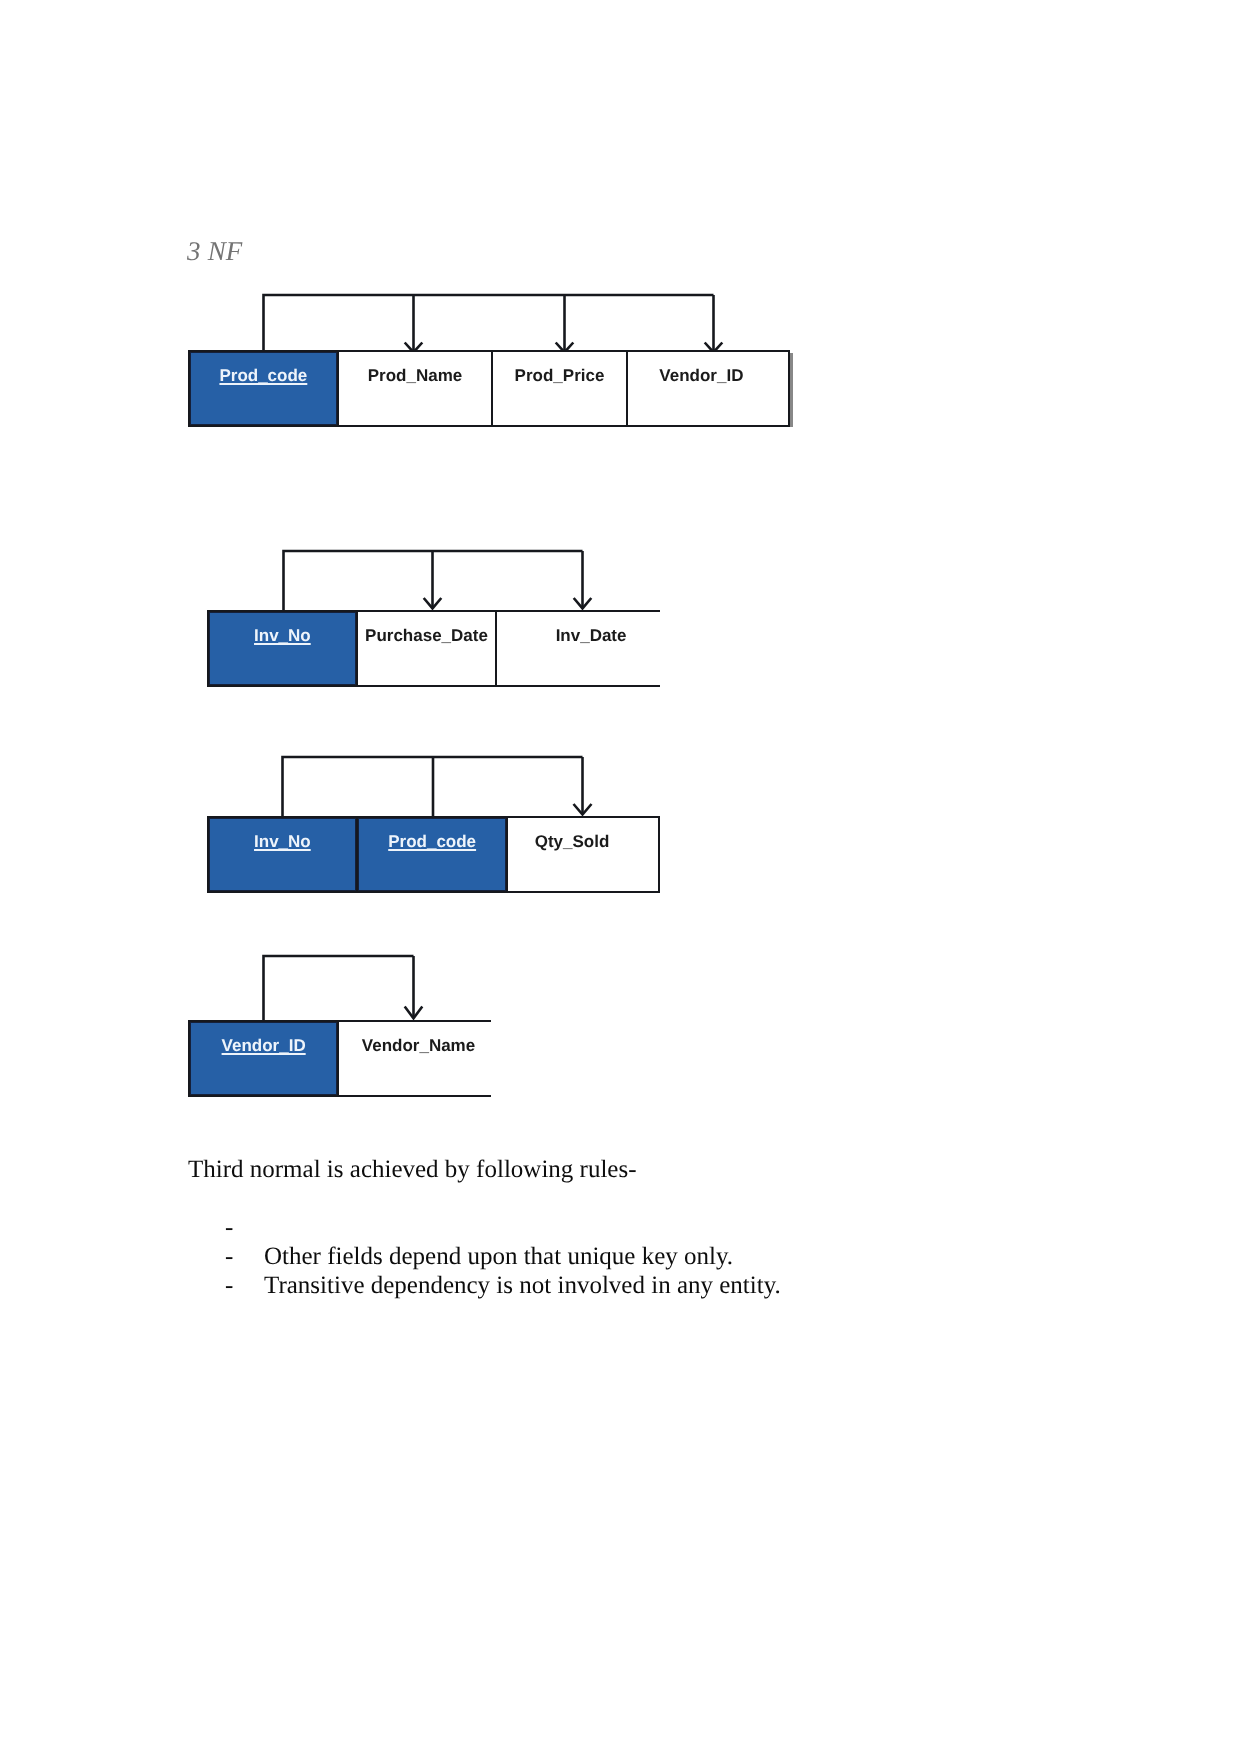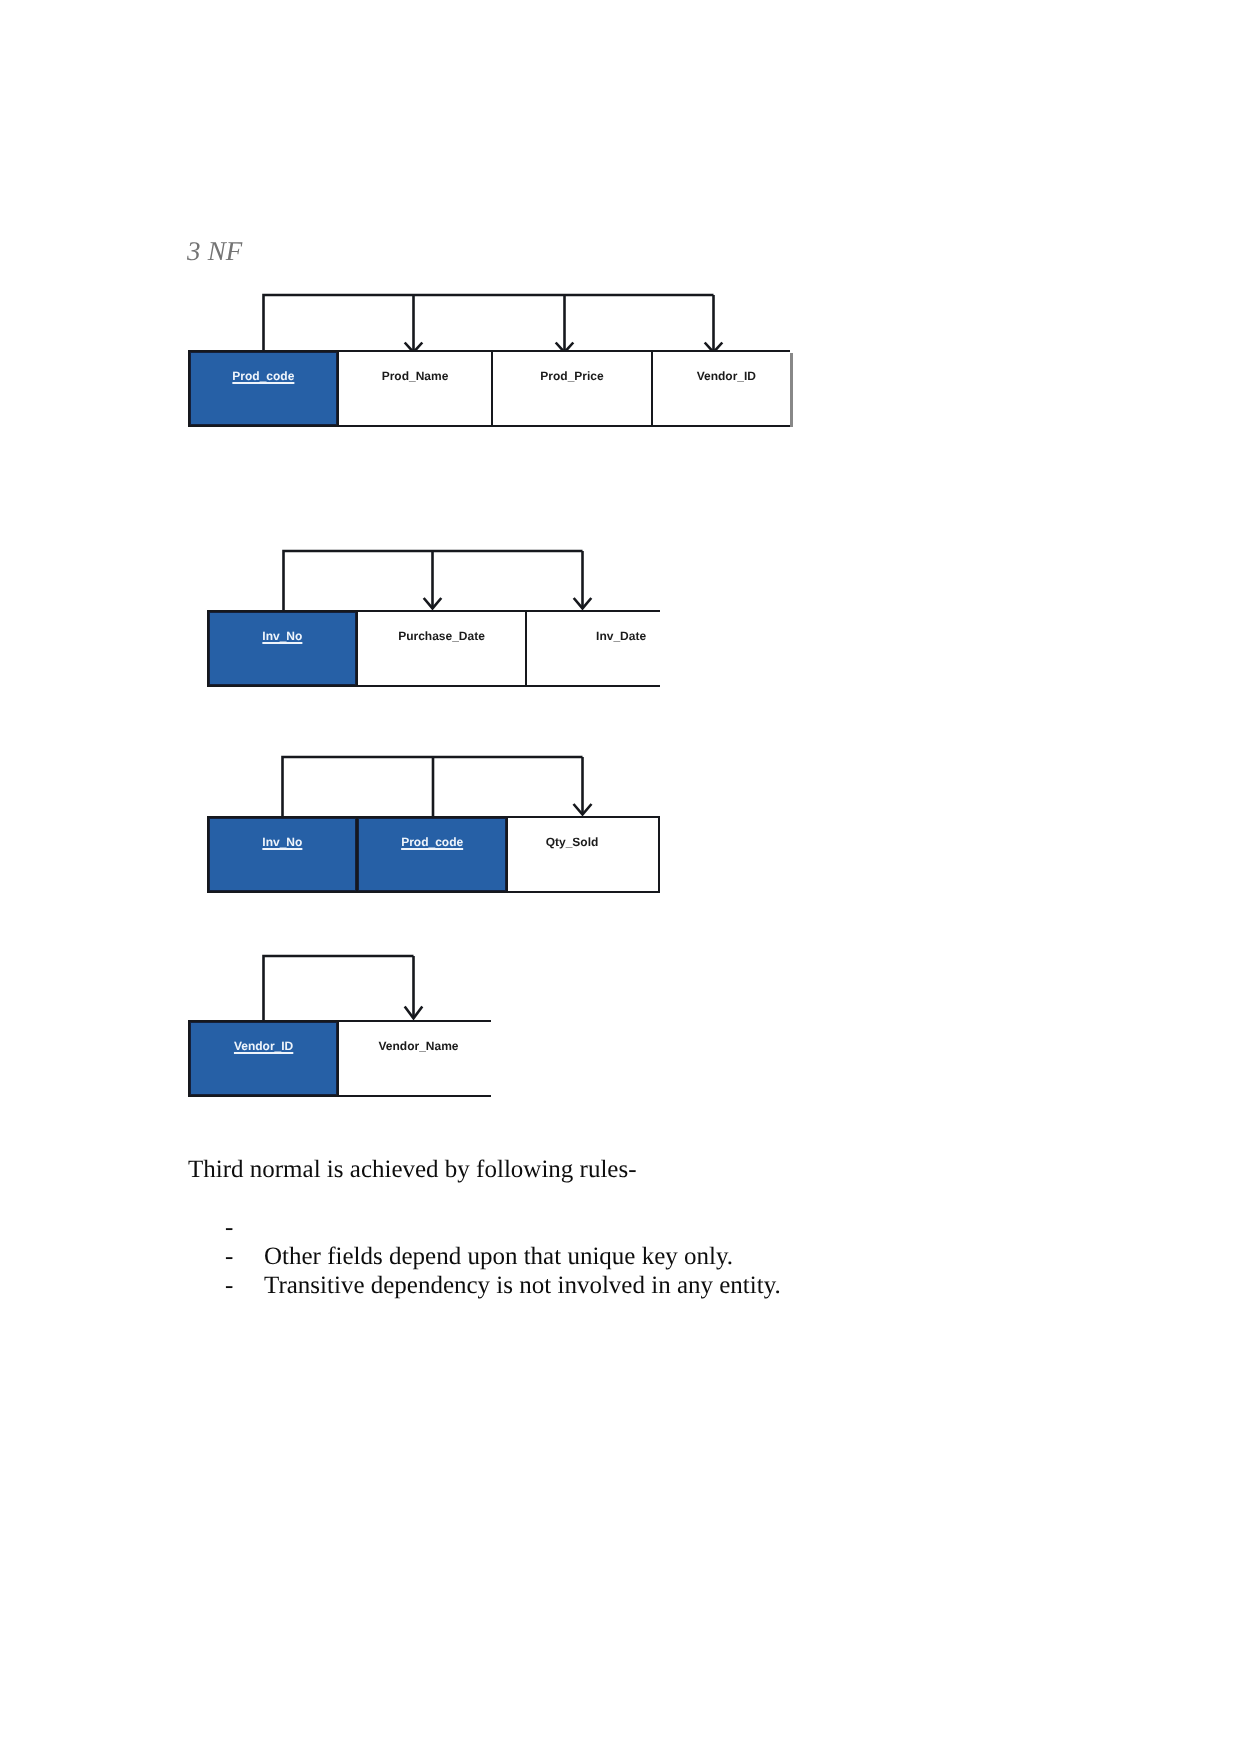--- a/index.html
+++ b/index.html
@@ -24,21 +24,21 @@
     color:#737373;
     letter-spacing:0.2px;
     white-space:nowrap;
   }
   
   .tbl { position:absolute; box-sizing:border-box; display:flex;
          border:2.5px solid #16181d; background:#fff; }
   .tbl.shadowed::after { content:""; position:absolute; top:1px; right:-5px; width:3px; bottom:-2px;
                 background:rgba(90,90,90,0.72); }
   .cell { will-change:transform; box-sizing:border-box; display:flex; align-items:center; justify-content:center;
-          font-family:"Liberation Sans", sans-serif; font-weight:bold; font-size:12px;
+          font-family:"Liberation Sans", sans-serif; font-weight:bold; font-size:17px;
           color:#1b1b1b; background:#fff; border-right:2.5px solid #16181d;
           white-space:nowrap; padding-bottom:25px; }
   .cell:last-child { border-right:none; }
   .cell.key { background:#2660a6; color:#eef4fb; box-shadow: inset 0 0 0 1px #15203a; }
   .cell.key span { text-decoration:underline; text-underline-offset:1.8px; text-decoration-thickness:1.5px; }
   
   .conn { position:absolute; overflow:visible; }
   .conn path, .conn line { stroke:#16181d; stroke-width:2.6; fill:none; }
   
   .para { will-change:transform; position:absolute; font-family:"Liberation Serif", serif; font-size:25px;
@@ -65,40 +65,40 @@
     <path d="M305.7 56.5 L314.5 66.2 L323.3 56.5"></path>
     <path d="M454.7 56.5 L463.5 66.2 L472.3 56.5"></path>
   </svg>
   <div class="tbl shadowed" style="left:188px; top:350px; width:602px; height:77px;">
     <div class="cell key" style="width:148.75px; flex:0 0 auto;">
         <span>Prod_code</span>
       </div>
     <div class="cell" style="width:154px; flex:0 0 auto;">
         <span>Prod_Name</span>
       </div>
-    <div class="cell" style="width:160px; flex:0 0 auto;">
+    <div class="cell" style="width:135px; flex:0 0 auto;">
         <span>Prod_Price</span>
       </div>
     <div class="cell" style="width:146.75px; flex:0 0 auto;">
         <span>Vendor_ID</span>
       </div>
   </div>
 
   <svg class="conn" style="left:270px; top:542px; width:330px; height:72px;" viewBox="0 0 330 72">
     <path d="M13.5 68 L13.5 9 L312.5 9"></path>
     <path d="M162.5 9 L162.5 65.5"></path>
     <path d="M312.5 9 L312.5 65.5"></path>
     <path d="M153.7 56 L162.5 66.4 L171.3 56"></path>
     <path d="M303.7 56 L312.5 66.4 L321.3 56"></path>
   </svg>
   <div class="tbl" style="left:207px; top:610px; width:453px; height:77px;">
     <div class="cell key" style="width:148.75px; flex:0 0 auto;">
         <span>Inv_No</span>
       </div>
-    <div class="cell" style="width:169px; flex:0 0 auto;">
+    <div class="cell" style="width:139px; flex:0 0 auto;">
         <span>Purchase_Date</span>
       </div>
     <div class="cell" style="width:148.15px; flex:0 0 auto;margin-left:20px;">
         <span>Inv_Date</span>
       </div>
   </div>
 
   <svg class="conn" style="left:270px; top:748px; width:330px; height:72px;" viewBox="0 0 330 72">
     <path d="M12.5 68 L12.5 9 L312.5 9"></path>
     <path d="M163 9 L163 68"></path>

